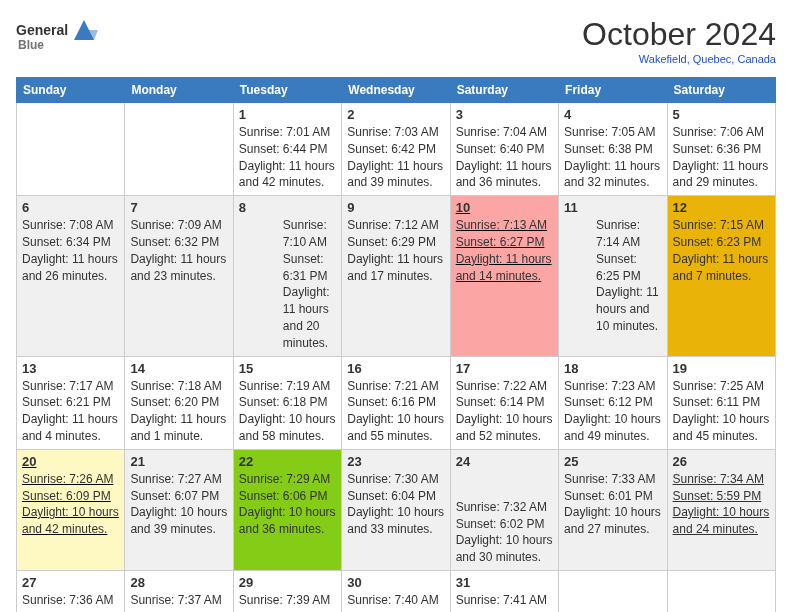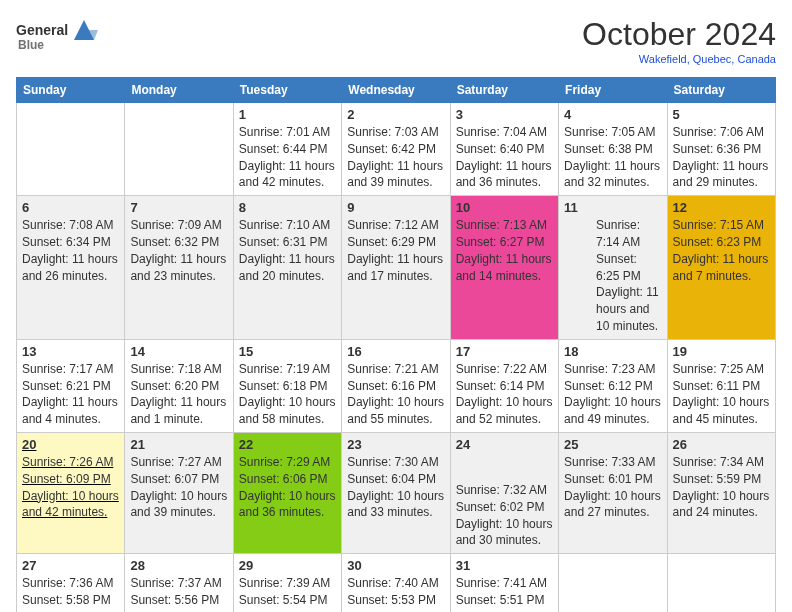--- a/index.html
+++ b/index.html
@@ -168,31 +168,31 @@
 Daylight: 11 hours and 26 minutes.</div>
         </td>
         <td style="background-color: rgb(240, 240, 240);">
           <span class="day-num">7</span>
           <div class="day-info" style="white-space: pre-line;">Sunrise: 7:09 AM
 Sunset: 6:32 PM
 Daylight: 11 hours and 23 minutes.</div>
         </td>
         <td style="background-color: rgb(240, 240, 240);">
           <span class="day-num">8</span>
-          <div class="day-info" style="white-space: pre-line;">Sunrise: 7:10 AM
+          <div class="day-info" style="white-space: pre-line; margin-left: 44px;">Sunrise: 7:10 AM
 Sunset: 6:31 PM
 Daylight: 11 hours and 20 minutes.</div>
         </td>
         <td style="background-color: rgb(240, 240, 240);">
           <span class="day-num">9</span>
           <div class="day-info" style="white-space: pre-line;">Sunrise: 7:12 AM
 Sunset: 6:29 PM
 Daylight: 11 hours and 17 minutes.</div>
         </td>
-        <td style="background-color: #ec4899;">
+        <td style="background-color: #fca5a5; text-decoration: underline;">
           <span class="day-num">10</span>
           <div class="day-info" style="white-space: pre-line;">Sunrise: 7:13 AM
 Sunset: 6:27 PM
 Daylight: 11 hours and 14 minutes.</div>
         </td>
         <td style="background-color: rgb(240, 240, 240);">
           <span class="day-num">11</span>
           <div class="day-info" style="white-space: pre-line; margin-left: 32px;">Sunrise: 7:14 AM
 Sunset: 6:25 PM
 Daylight: 11 hours and 10 minutes.</div>
@@ -280,21 +280,21 @@
 Daylight: 10 hours and 30 minutes.</div>
         </td>
         <td style="background-color: rgb(240, 240, 240);">
           <span class="day-num">25</span>
           <div class="day-info" style="white-space: pre-line;">Sunrise: 7:33 AM
 Sunset: 6:01 PM
 Daylight: 10 hours and 27 minutes.</div>
         </td>
         <td style="background-color: rgb(240, 240, 240);">
           <span class="day-num">26</span>
-          <div class="day-info" style="white-space: pre-line;">Sunrise: 7:34 AM
+          <div class="day-info" style="white-space: pre-line; text-decoration: underline;">Sunrise: 7:34 AM
 Sunset: 5:59 PM
 Daylight: 10 hours and 24 minutes.</div>
         </td>
       </tr>
       <tr>
         <td>
           <span class="day-num">27</span>
           <div class="day-info" style="white-space: pre-line;">Sunrise: 7:36 AM
 Sunset: 5:58 PM
 Daylight: 10 hours and 21 minutes.</div>

